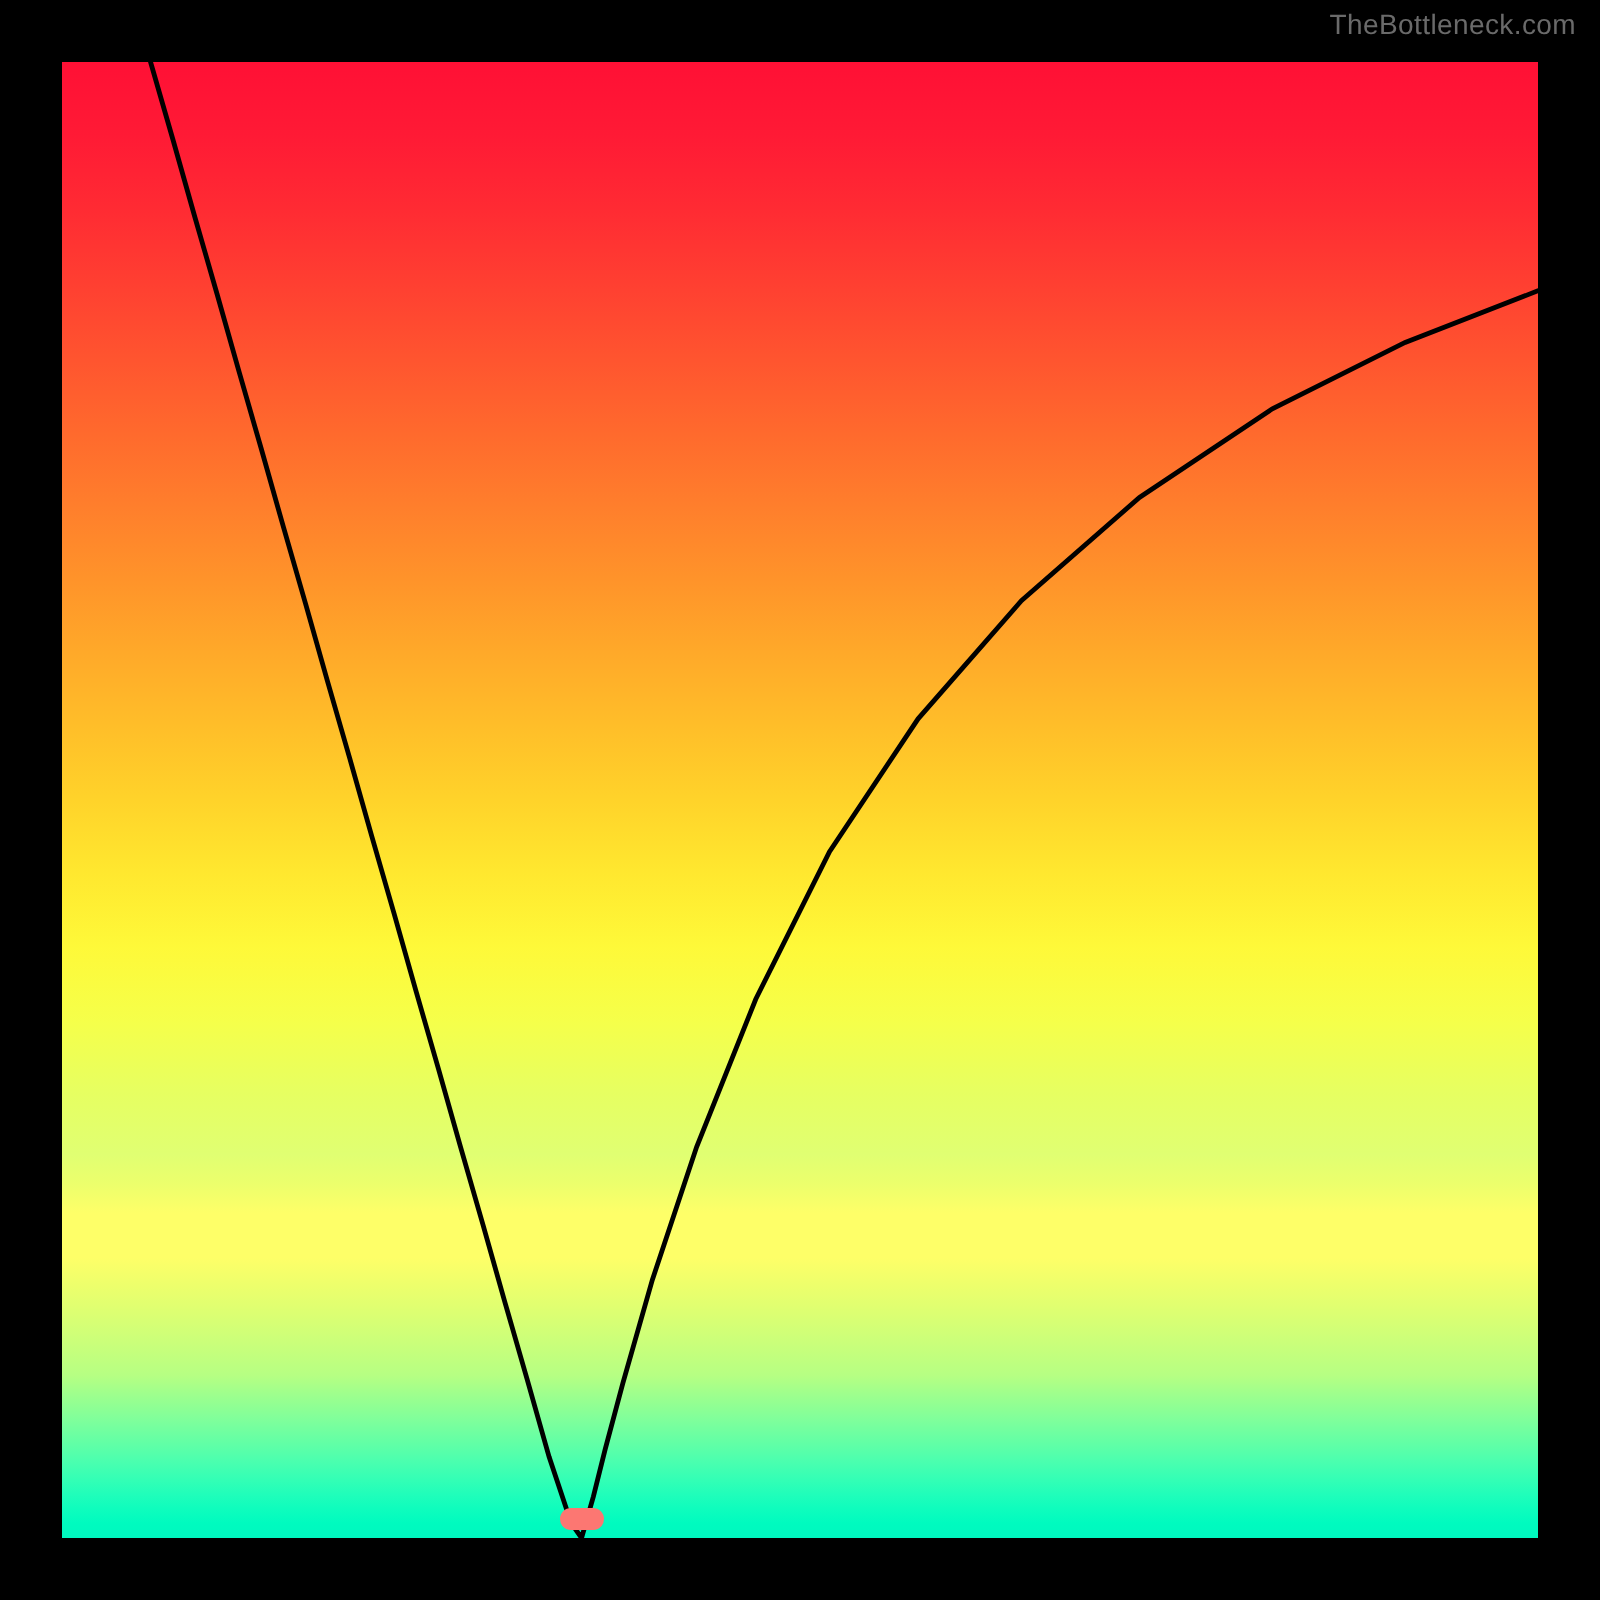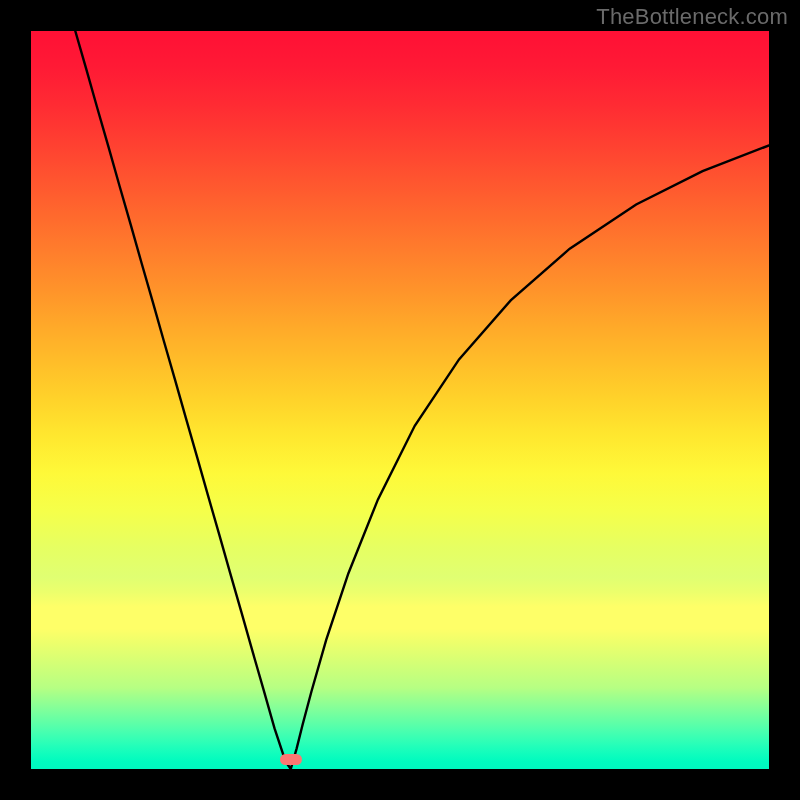--- a/index.html
+++ b/index.html
@@ -85,21 +85,21 @@
     width: 22px;
     height: 11px;
     background: #fc7772;
     border-radius: 6px;
   }
   .watermark {
     position: absolute;
     top: 4px;
     right: 12px;
     color: #6a6a6a;
-    font-size: 22px;
+    font-size: 14px;
     letter-spacing: 0.2px;
     user-select: none;
   }
 </style>
 </head>
 <body>
 
 <div class="frame">
 
   <div class="plot">

